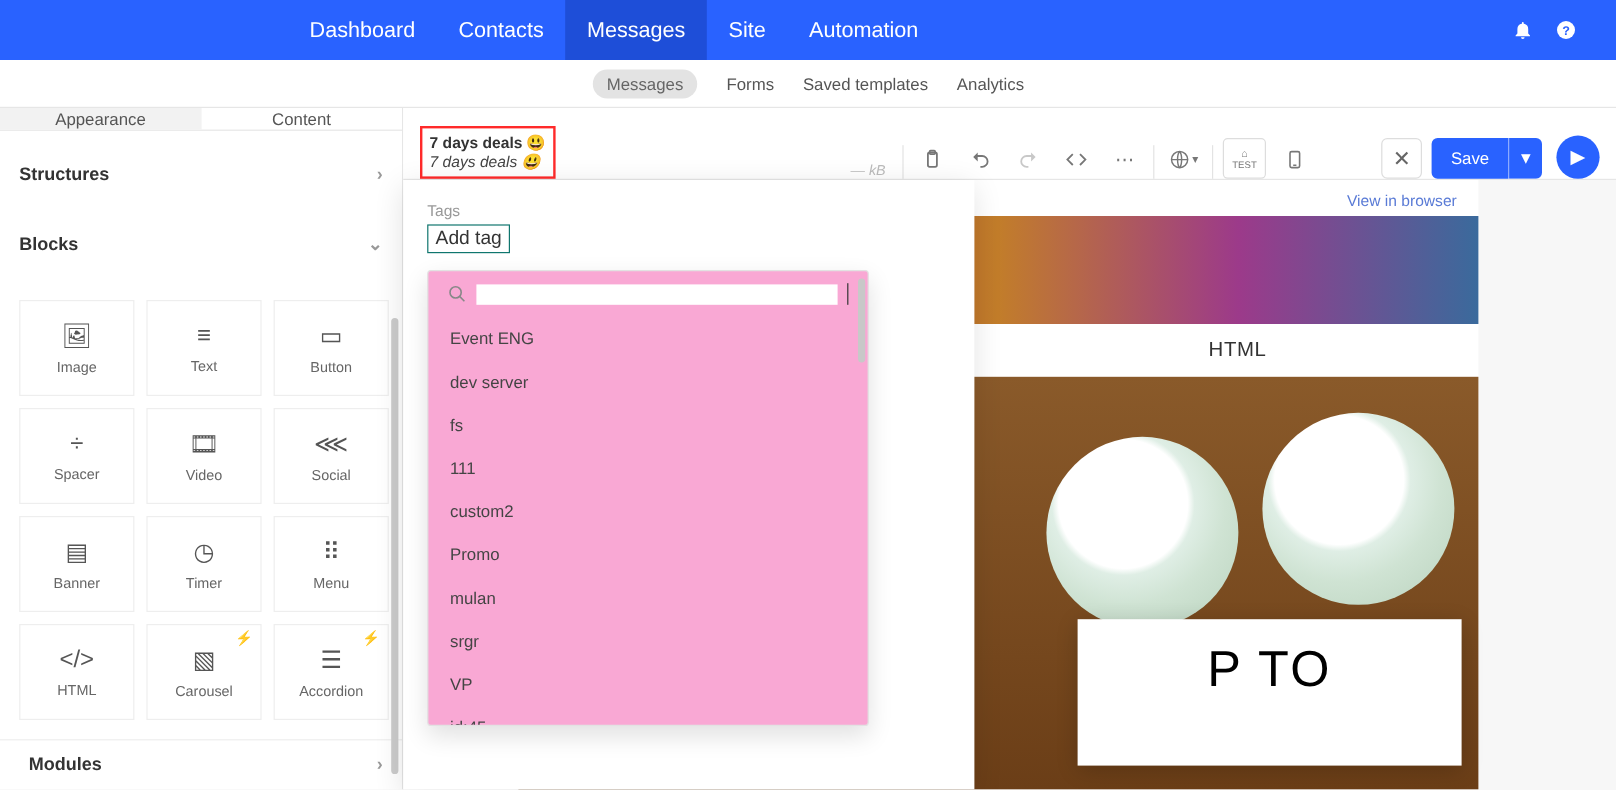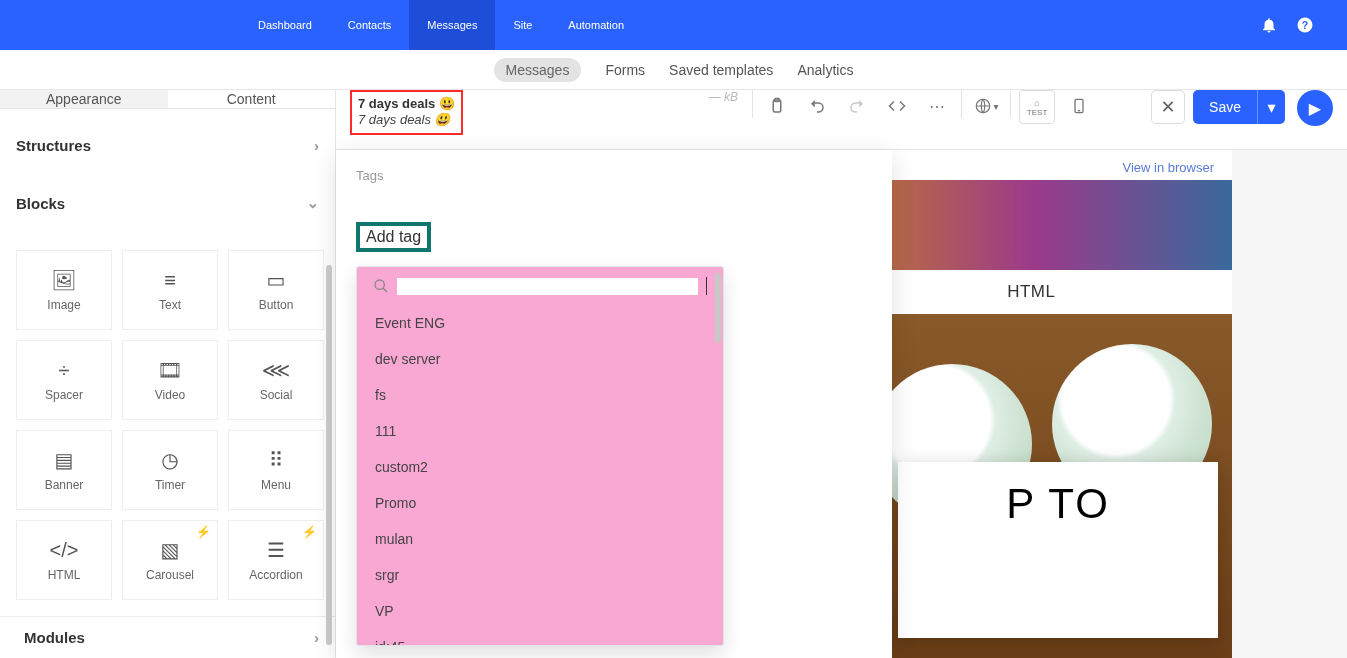--- a/index.html
+++ b/index.html
@@ -1,21 +1,21 @@
 <!DOCTYPE html>
 <html><head>
 <meta charset="utf-8">
 <style>
   * { box-sizing: border-box; margin: 0; padding: 0; font-family: Arial, Helvetica, sans-serif; }
   body { width: 1347px; height: 658px; background: #f5f5f5; overflow: hidden; position: relative; }
 
   
   .topnav { height: 50px; background: #2962ff; display: flex; align-items: center; color: #fff; padding: 0 24px 0 0; }
   .topnav .spacer-left { width: 240px; }
-  .topnav .nav-item { padding: 12px 18px; height: 50px; display: flex; align-items: center; font-size: 11px; cursor: pointer; }
+  .topnav .nav-item { padding: 12px 18px; height: 50px; display: flex; align-items: center; font-size: 18px; cursor: pointer; }
   .topnav .nav-item.active { background: #1e4ed8; }
   .topnav .grow { flex: 1; }
   .topnav .icon-btn { width: 36px; display:flex; justify-content:center; align-items:center; cursor:pointer; }
 
   
   .subnav { height: 40px; background: #fff; border-bottom: 1px solid #e6e6e6; display:flex; align-items:center; justify-content:center; gap: 24px; }
   .subnav .pill { background:#e3e3e3; color:#666; border-radius:14px; padding:4px 12px; font-size:14px; cursor:pointer;}
   .subnav .sub-item { font-size:14px; color:#555; cursor:pointer; }
 
   .main { display:flex; height: calc(658px - 90px); }
@@ -29,21 +29,21 @@
   .section-head .chev { color:#999; }
   .blocks-grid { display:grid; grid-template-columns: repeat(3, 96px); gap:10px; padding: 10px 16px 0 16px; }
   .block-card { width:96px; height:80px; background:#fff; border:1px solid #eee; display:flex; flex-direction:column; align-items:center; justify-content:center; gap:6px; color:#666; font-size:12px; cursor:grab; position:relative;}
   .block-card .ic { font-size:20px; color:#555; }
   .bolt { position:absolute; top:4px; right:6px; color:#888; font-size:12px;}
   .left .vsb { position:absolute; right:3px; top:175px; width:6px; height:380px; background:#ccc; border-radius:3px; }
 
   
   .right { flex:1; position:relative; background:#f7f7f7; }
 
-  .toolbar { position:absolute; top:0; left:0; right:0; height:60px; background:#fff; border-bottom:1px solid #e6e6e6; display:flex; align-items:flex-start; padding:0 14px; gap:8px;}
+  .toolbar { position:absolute; top:0; left:0; right:0; height:60px; background:#fff; border-bottom:1px solid #e6e6e6; display:flex; align-items:flex-end; padding:0 14px; gap:8px;}
   .title-box { border:2px solid #ff2a2a; padding:4px 6px; line-height:1.25; }
   .title-box .t1 { font-size:13px; font-weight:600; color:#333;}
   .title-box .t2 { font-size:13px; font-style:italic; color:#444;}
   .title-box .emoji { font-size:13px; }
   .tgrow { flex:1; }
   .kb { color:#bbb; font-size:12px; font-style:italic; margin-right:6px;}
   .vr { width:1px; height:28px; background:#e3e3e3; }
   .tool-ic { width:32px; height:32px; display:flex; align-items:center; justify-content:center; color:#777; cursor:pointer; border-radius:4px;}
   .btn-close { width:34px; height:34px; border:1px solid #ddd; border-radius:5px; display:flex; align-items:center; justify-content:center; color:#666; cursor:pointer; font-size:18px;}
   .btn-save { display:flex; }
@@ -53,26 +53,26 @@
 
   
   .canvas { position:absolute; top:60px; left:96px; width:800px; bottom:0; background:#fff; }
   .browser-link { position:absolute; top:10px; right:18px; color:#5a7bd6; font-size:13px; cursor:pointer;text-align:center;}
   .hero { position:absolute; top:30px; left:0; right:0; height:90px; background: linear-gradient(90deg,#5a8f3a,#b04a3a,#c27d2a,#9c3a8a,#3a6a9c); }
   .menu-row { position:absolute; top:120px; left:0; right:0; height:44px; display:flex; align-items:center; justify-content:space-around; font-family: Georgia, serif; font-size:17px; color:#333; letter-spacing:.5px;}
   .photo { position:absolute; top:164px; left:0; right:0; bottom:0; background:linear-gradient(#8a5a2a,#6b3e17); }
   .photo .mug { position:absolute; width:160px; height:160px; border-radius:50%; background:radial-gradient(circle at 40% 35%, #fff 38%, #dfeee5 42%, #cfe3d3 60%, #b9d2bd 100%);}
   .photo .mug.m1 { right:20px; top:30px;}
   .photo .mug.m2 { right:200px; top:50px;}
-  .overlay-card { position:absolute; right:14px; bottom:20px; width:320px; height:176px; background:#fff; box-shadow:0 4px 18px rgba(0,0,0,.2); display:flex; align-items:flex-start; justify-content:center; padding-top:18px; font-family:Georgia,serif; font-size:42px; letter-spacing:2px;}
-
-  
-  .popup { position:absolute; top:60px; left:0; width:556px; background:#fff; box-shadow:0 6px 24px rgba(0,0,0,.12); padding:18px 20px 0 20px; height:calc(100% - 60px);}
+  .overlay-card { position:absolute; right:14px; bottom:20px; width:320px; height:122px; background:#fff; box-shadow:0 4px 18px rgba(0,0,0,.2); display:flex; align-items:flex-start; justify-content:center; padding-top:18px; font-family:Georgia,serif; font-size:42px; letter-spacing:2px;}
+
+  
+  .popup { position:absolute; top:60px; left:0; width:476px; background:#fff; box-shadow:0 6px 24px rgba(0,0,0,.12); padding:18px 20px 0 20px; height:calc(100% - 60px);}
   .tags-label { font-size:13px; color:#999; margin-bottom:4px;}
-  .addtag-box { display:inline-block; border:4px solid #0f766e; padding:2px 6px; font-size:16px; color:#333;margin-top:35px;}
+  .addtag-box { display:inline-block; border:1px solid #0f766e; padding:2px 6px; font-size:16px; color:#333;}
   .dropdown { margin-top:14px; width:368px; height:380px; background:#f9a8d4; border:1px solid #e2e2e2; box-shadow:0 8px 20px rgba(0,0,0,.12); border-radius:3px; position:relative; overflow:hidden;}
   .dropdown .search-row { display:flex; align-items:center; gap:8px; padding:10px 16px; }
   .dropdown .search-row .sic { color:#888; }
   .dropdown .search-row input { border:none; outline:none; font-size:15px; flex:1; }
   .dropdown .search-row .cursor { width:1px; height:18px; background:#333;}
   .dropdown .opt { padding:10px 18px; font-size:14px; color:#444; cursor:pointer;}
   .dropdown .sb { position:absolute; right:2px; top:6px; width:6px; height:70px; background:#c8c8c8; border-radius:3px;}
 
   svg { display:block; }
 </style>

